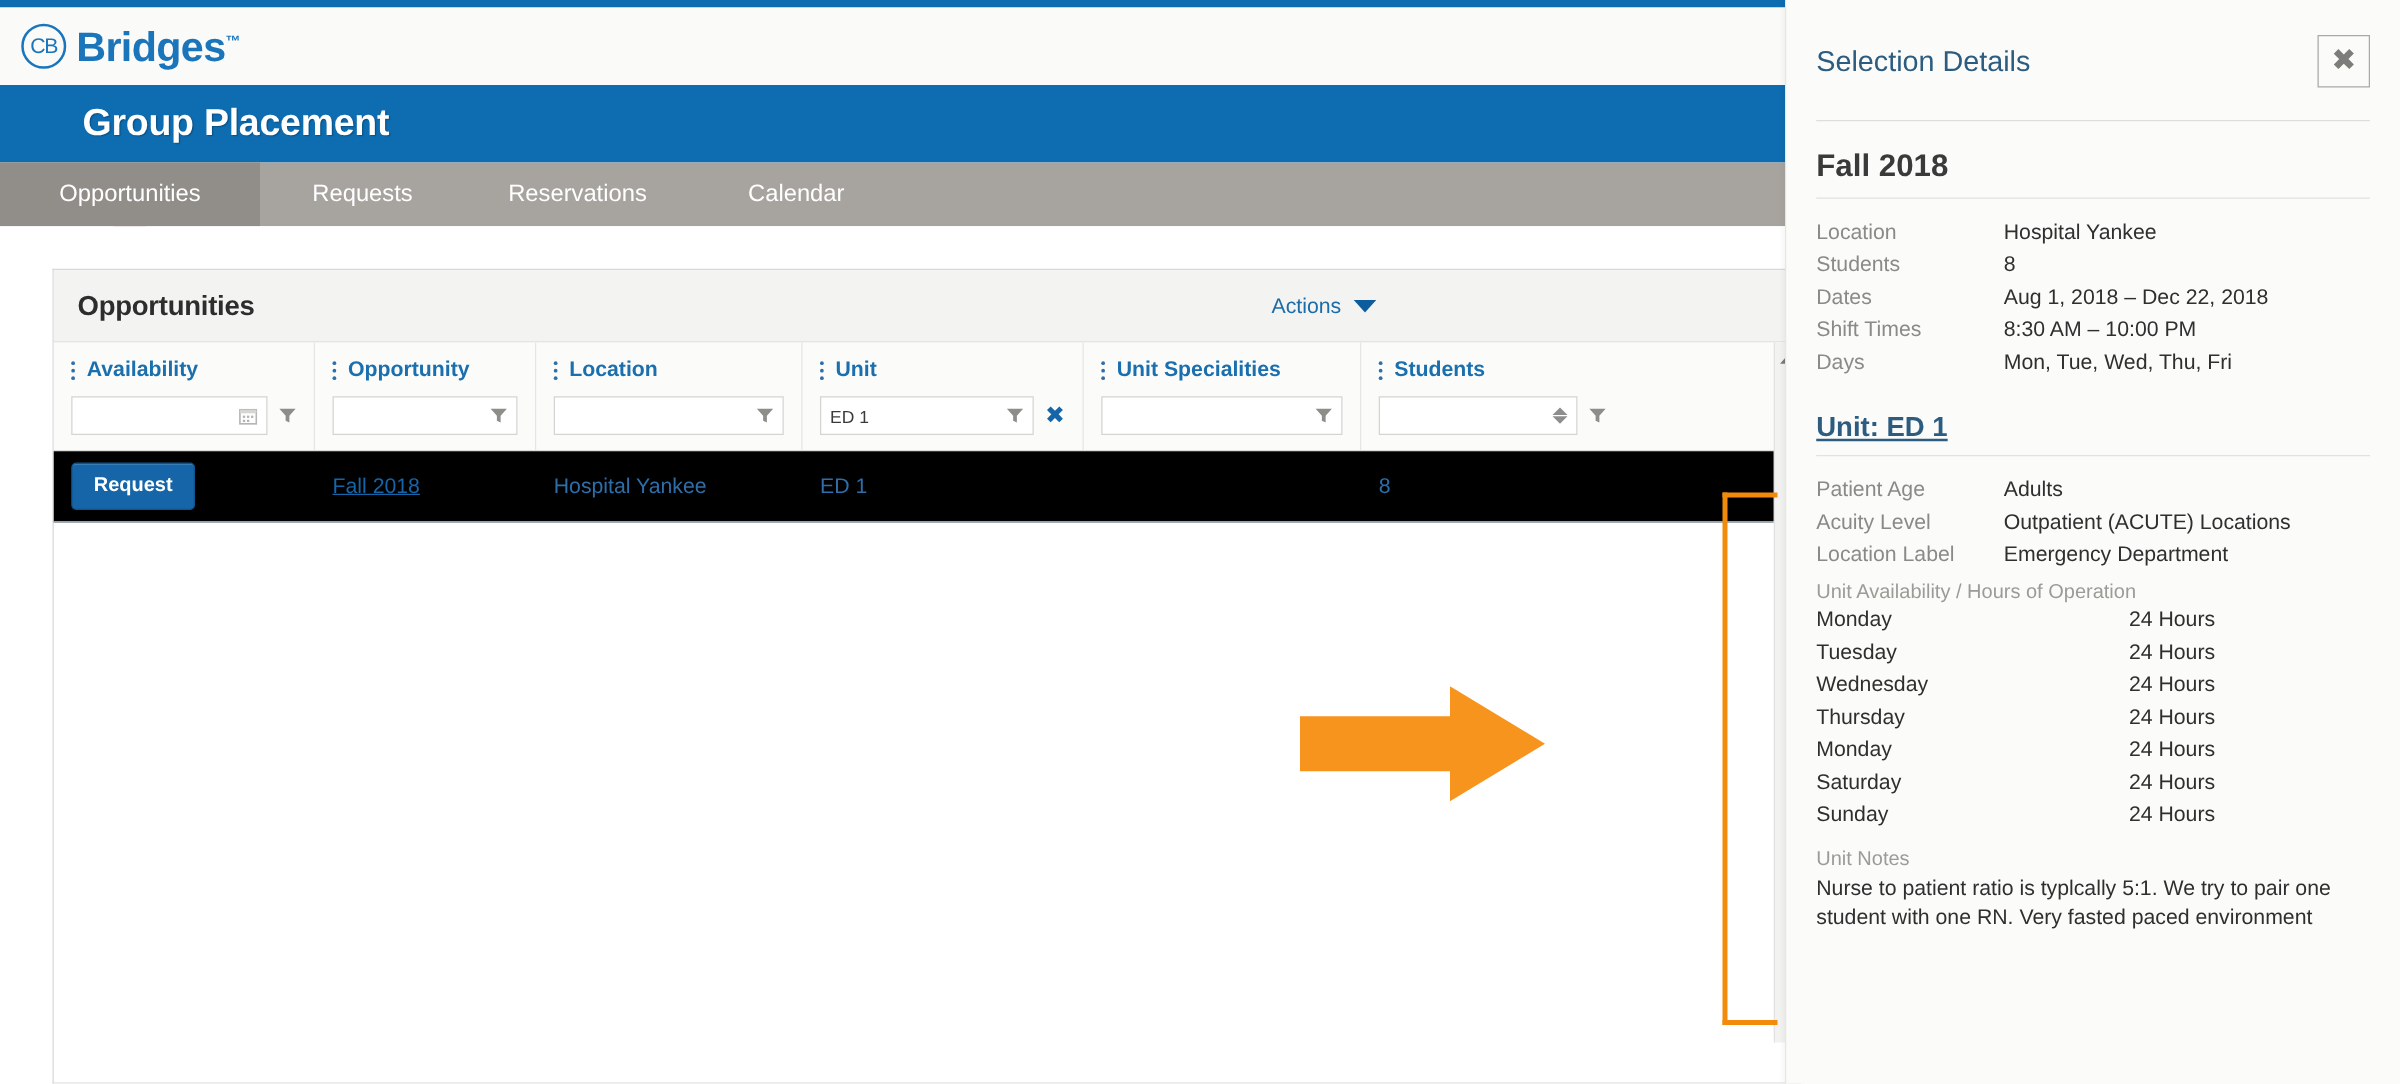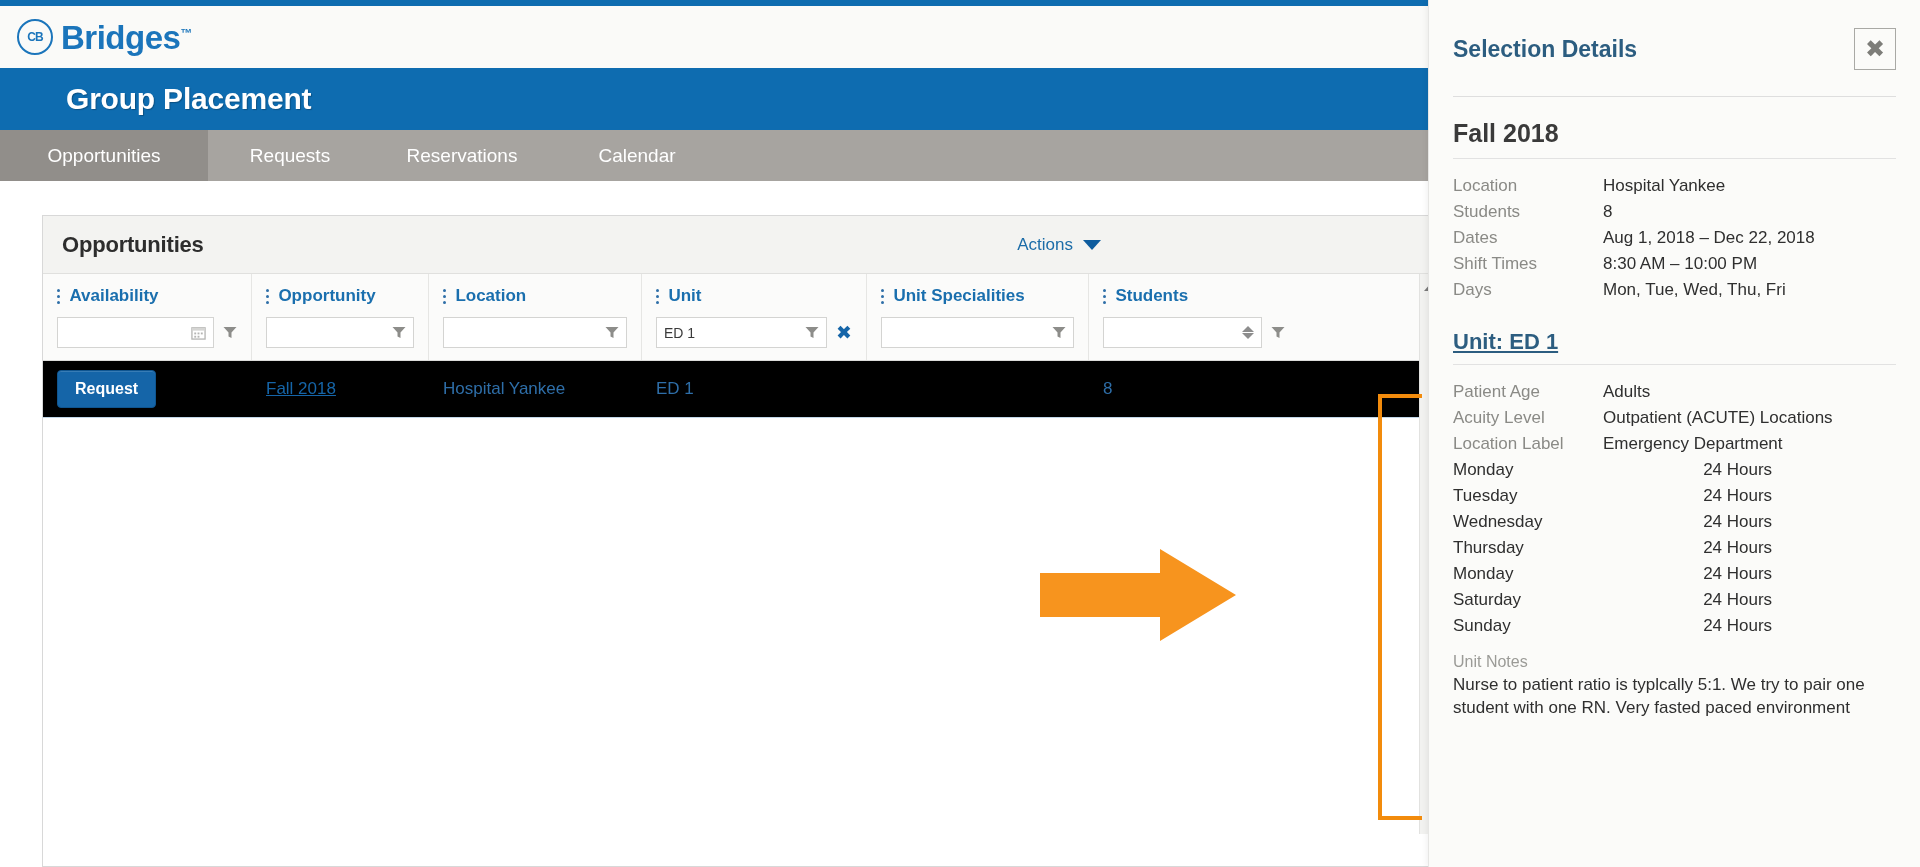--- a/index.html
+++ b/index.html
@@ -20,21 +20,21 @@
 
   
   .brandbar {
     position:absolute; left:0; top:6px; width:100%; height:62px;
     background:#fafaf8; display:flex; align-items:center; padding-left:17px;
   }
   .logo-wrap { display:flex; align-items:center; gap:8px; }
   .logo-mark {
     width:36px; height:36px; border-radius:50%;
     border:2.6px solid #1b75bb; display:flex; align-items:center; justify-content:center;
-    color:#1b75bb; font-weight:700; font-size:12px; letter-spacing:-1px;
+    color:#1b75bb; font-weight:400; font-size:17px; letter-spacing:-1px;
     font-family:"Liberation Sans", sans-serif;
   }
   .logo-text {
     font-size:33px; font-weight:700; color:#1b75bb; letter-spacing:-0.5px;
     position:relative; line-height:1;
   }
   .logo-tm { font-size:12px; vertical-align:super; font-weight:700; }
 
   
   .titleband {
@@ -148,21 +148,21 @@
   }
 
   
   .details {
     position:absolute; right:0; top:0; width:492px; height:867px;
     background:#fbfbf9; border-left:1px solid #e6e6e4;
     box-shadow:-2px 0 5px rgba(0,0,0,.05);
     padding:0 24px; overflow:hidden;
   }
   .d-head { display:flex; align-items:center; padding-top:28px; }
-  .d-head h3 { font-size:23px; color:#2c5d80; font-weight:700; }
+  .d-head h3 { font-size:23px; color:#2c5d80; font-weight:400; }
   .closebtn {
     margin-left:auto; width:42px; height:42px; border:1px solid #a9a9a5;
     background:#fbfbf9; display:flex; align-items:center; justify-content:center;
     color:#7d7d79; font-size:24px; font-weight:700; cursor:pointer; line-height:1;
   }
   .d-rule { height:1px; background:#dedede; margin:26px 0 0 0; }
   .d-title { font-size:25px; color:#3a3a3a; font-weight:700; margin:22px 0 10px 0; }
   .d-rule2 { height:1px; background:#e2e2e2; margin-bottom:14px; }
   .d-table { width:100%; border-collapse:collapse; }
   .d-table td { font-size:17px; padding:3px 0; vertical-align:top; }
@@ -447,20 +447,21 @@
         <td class="d-key">Acuity Level</td>
         <td class="d-val">Outpatient (ACUTE) Locations</td>
       </tr>
       <tr>
         <td class="d-key">Location Label</td>
         <td class="d-val">Emergency Department</td>
       </tr>
     </tbody>
       </table>
 
+    <div class="sub-note">Unit Availability / Hours of Operation</div>
 
     <table class="d-table">
       <tbody>
           <tr>
         <td class="d-val">Monday</td>
         <td class="d-val">24 Hours</td>
       </tr>
       <tr>
         <td class="d-val">Tuesday</td>
         <td class="d-val">24 Hours</td>

